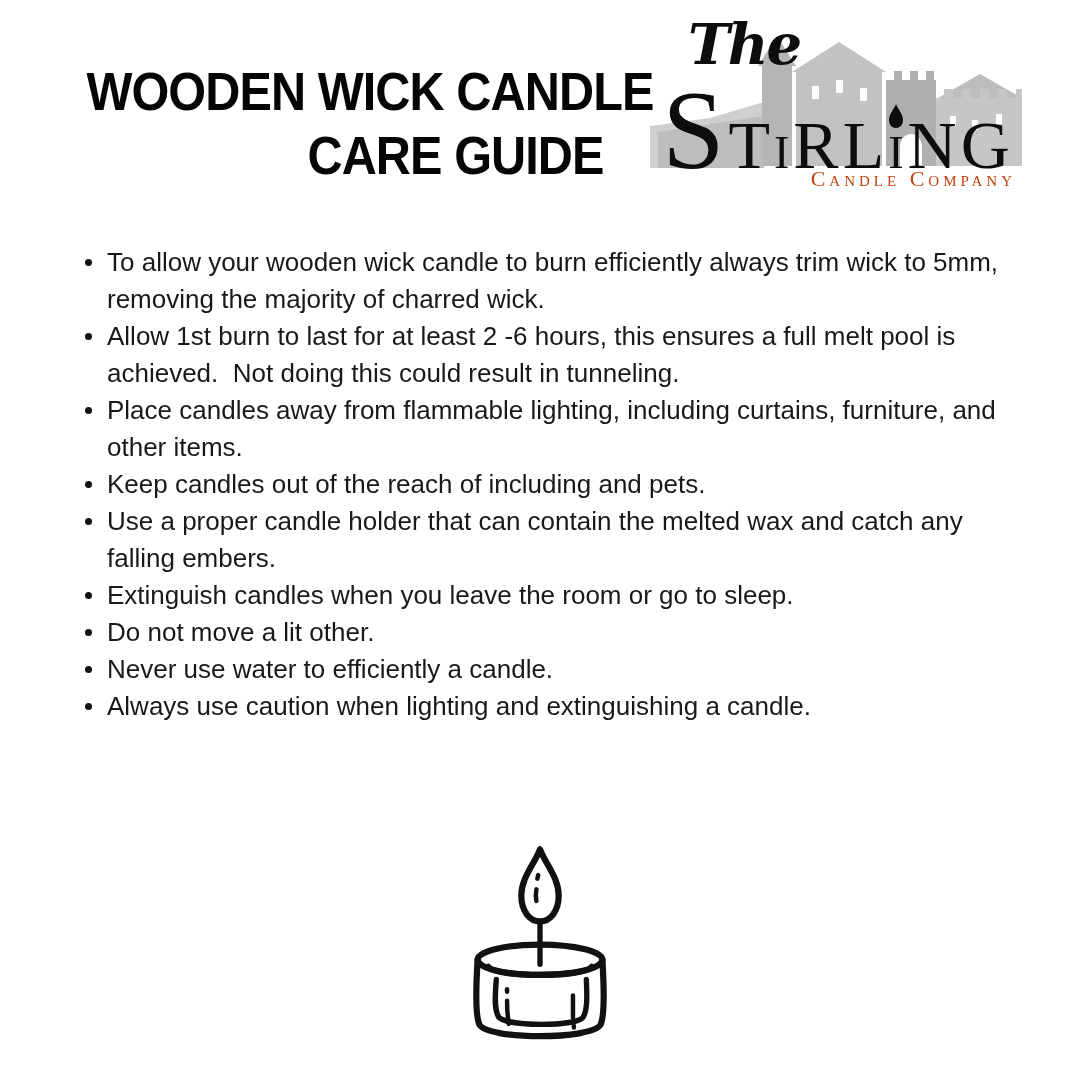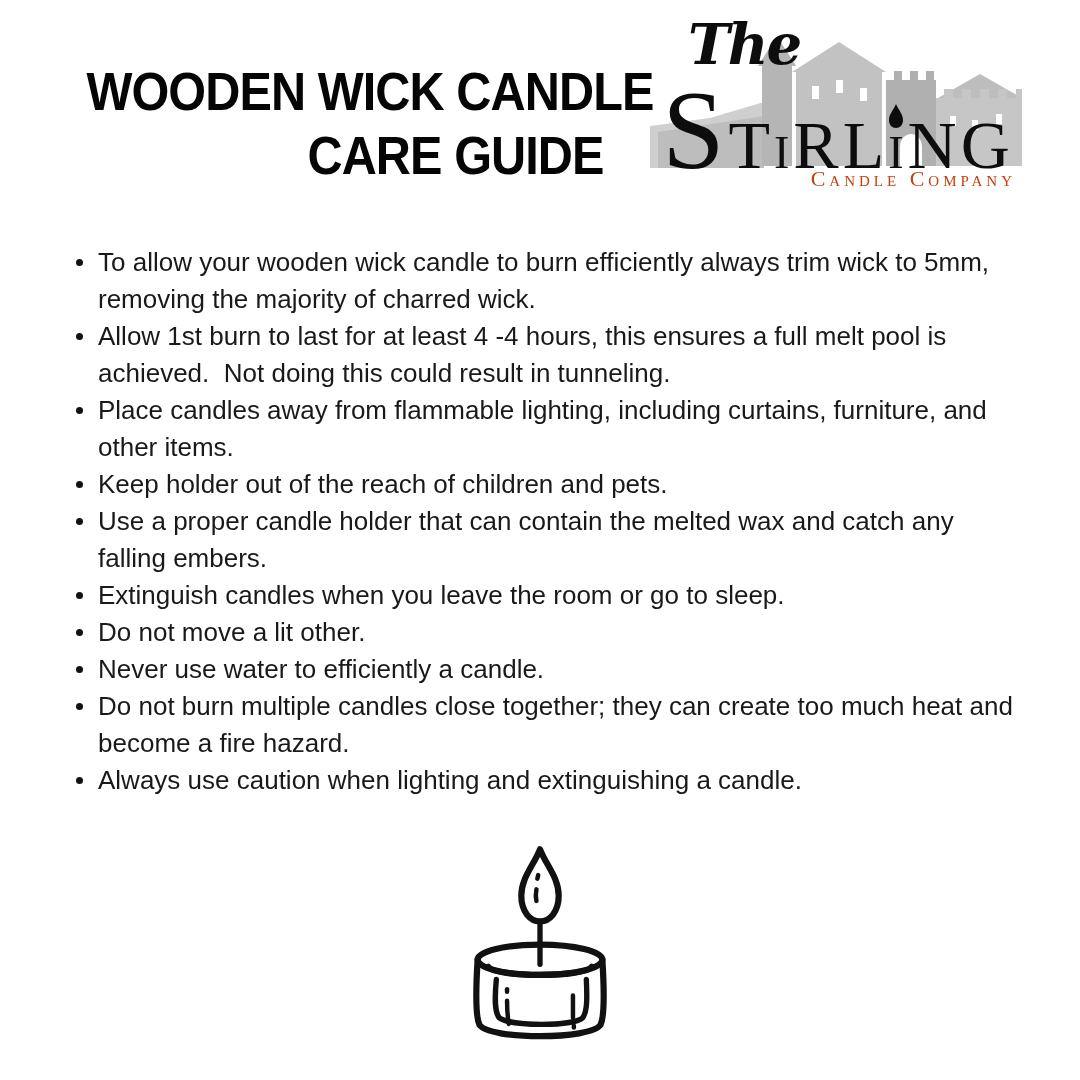--- a/index.html
+++ b/index.html
@@ -46,21 +46,21 @@
   .flame-icon{position:absolute;left:50%;top:-28px;transform:translateX(-50%);}
   .logo-tagline{
     position:absolute;right:6px;top:150px;
     font-family:"Liberation Serif", serif;
     font-variant:small-caps;
     font-size:22px;letter-spacing:4px;color:#c2410c;white-space:nowrap;
   }
 
   
   .care-list{
-    position:absolute;left:75px;top:244px;width:952px;
+    position:absolute;left:84px;top:244px;width:952px;
     margin:0;padding:0;list-style:none;
     font-size:26px;line-height:37px;color:#191919;
   }
   .care-list li{
     position:relative;padding-left:23px;
     white-space:pre-wrap;
   }
   .care-list li::before{
     content:"";position:absolute;left:1px;top:15px;
     width:7px;height:7px;border-radius:50%;background:#111;
@@ -117,28 +117,27 @@
       </span>
       <span class="l-cap">N</span>
       <span class="l-cap">G</span>
     </div>
 
     <div class="logo-tagline">Candle Company</div>
   </div>
 
   <ul class="care-list">
     <li>To allow your wooden wick candle to burn efficiently always trim wick to 5mm, removing the majority of charred wick.</li>
-    <li>Allow 1st burn to last for at least 4 -4 hours, this ensures a full melt pool is achieved.  Not doing this could result in tunneling.</li>
+    <li>Allow 1st burn to last for at least 2 -6 hours, this ensures a full melt pool is achieved.  Not doing this could result in tunneling.</li>
     <li>Place candles away from flammable lighting, including curtains, furniture, and other items.</li>
-    <li>Keep holder out of the reach of children and pets.</li>
+    <li>Keep candles out of the reach of including and pets.</li>
     <li>Use a proper candle holder that can contain the melted wax and catch any falling embers.</li>
     <li>Extinguish candles when you leave the room or go to sleep.</li>
     <li>Do not move a lit other.</li>
     <li>Never use water to efficiently a candle.</li>
-    <li>Do not burn multiple candles close together; they can create too much heat and become a fire hazard.</li>
     <li>Always use caution when lighting and extinguishing a candle.</li>
   </ul>
 
   <svg class="candle" width="196" height="205" viewBox="0 0 220 230" aria-hidden="true">
     <g fill="none" stroke="#111111" stroke-width="7" stroke-linecap="round" stroke-linejoin="round">
 
       <path d="M110 7 C117 25 131 39 131 59 C131 77 121 88 110 88 C99 88 89 77 89 59 C89 39 103 25 110 7 Z"></path>
       <path d="M108 36 L107 40" stroke-width="5"></path>
       <path d="M106 52 C105 57 105 61 106 65" stroke-width="5"></path>
 

